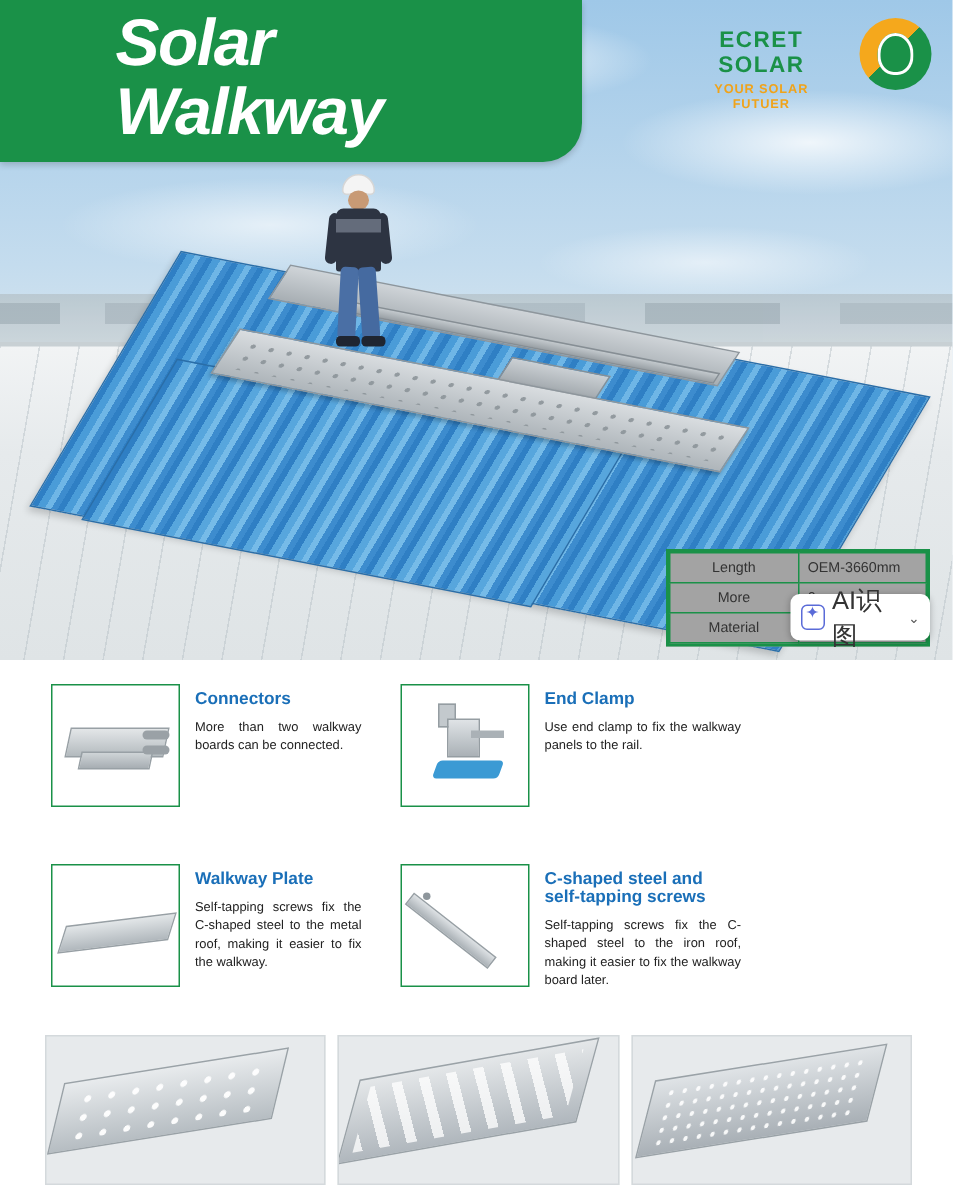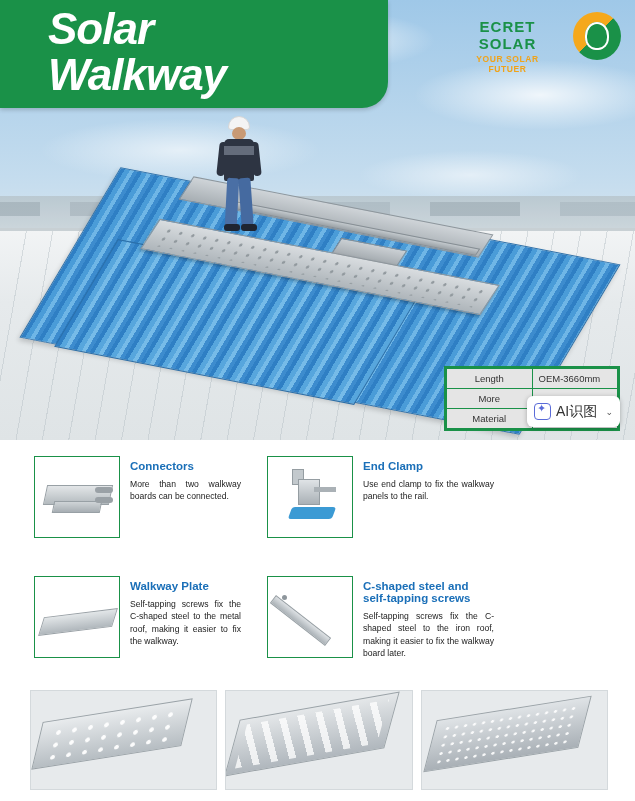--- a/index.html
+++ b/index.html
@@ -121,21 +121,21 @@
   
   .banner{
     position:absolute; left:0; top:0; width:388px; height:108px;
     background:#1a9148;
     border-radius:0 0 26px 0;
     box-shadow:0 2px 4px rgba(0,0,0,.18);
   }
   .banner-title{
     color:#ffffff; font-style:italic; font-weight:bold;
     font-size:44px; line-height:46px;
-    padding:6px 0 0 48px; letter-spacing:-1px;
+    padding:6px 0 0 48px; letter-spacing:-1px;margin-left:29px;
   }
   .banner-title .l2{ display:block; }
 
   
   .logo{ position:absolute; right:14px; top:10px; width:160px; height:54px; }
   .logo-text{ position:absolute; right:67px; top:8px; text-align:center; }
   .logo-name{ color:#1a9148; font-weight:bold; font-size:15px; letter-spacing:1px; font-family:"Liberation Sans", sans-serif; }
   .logo-sub{ color:#f0a31a; font-weight:bold; font-size:8.5px; letter-spacing:.6px; margin-top:2px;}
   .logo-mark{
     position:absolute; right:0; top:2px; width:48px; height:48px; border-radius:50%;
@@ -144,37 +144,37 @@
   .logo-mark:after{
     content:""; position:absolute; left:12px; top:10px; width:24px; height:28px;
     border-radius:50% 50% 45% 45%;
     background:#1a9148;
     box-shadow: inset 0 0 0 2px #ffffff;
   }
 
   
   .spec{
     position:absolute; left:444px; top:366px; width:176px;
-    border:2px solid #1a9148; background:#e5e5e5;
+    border:2px solid #1a9148; background:#a3a3a3;
     font-size:9.5px; color:#333;
   }
   .spec table{ border-collapse:collapse; width:100%; }
   .spec td{ border:1px solid #1a9148; padding:4px 6px; }
   .spec td.k{ width:50%; text-align:center; color:#333; }
   .spec td.v{ color:#333; }
 
   
   .ai-badge{
     position:absolute; left:527px; top:396px; width:93px; height:31px;
     background:#ffffff; border-radius:6px; box-shadow:0 1px 5px rgba(0,0,0,.28);
     display:flex; align-items:center; gap:5px; padding:0 7px;
   }
   .ai-ico{ width:17px; height:17px; border:1.6px solid #5a6bd8; border-radius:4px; position:relative;}
   .ai-ico:after{ content:"✦"; position:absolute; left:2px; top:-2px; font-size:11px; color:#5a6bd8;}
-  .ai-text{ font-size:14px; color:#333; }
+  .ai-text{ font-size:17px; color:#333; }
   .ai-caret{ margin-left:auto; font-size:9px; color:#555; }
 
   
   .features{ position:absolute; left:0; top:448px; width:506px; }
   .frow{ display:flex; gap:0; }
   .fcell{ width:50%; display:flex; gap:10px; padding:8px 12px 6px 34px; }
   .fcell.right{ padding-left:14px;justify-content:flex-end; }
   .fthumb{
     width:86px; height:82px; border:1.5px solid #1a9148; background:#fff;
     flex:0 0 86px; position:relative; overflow:hidden;

